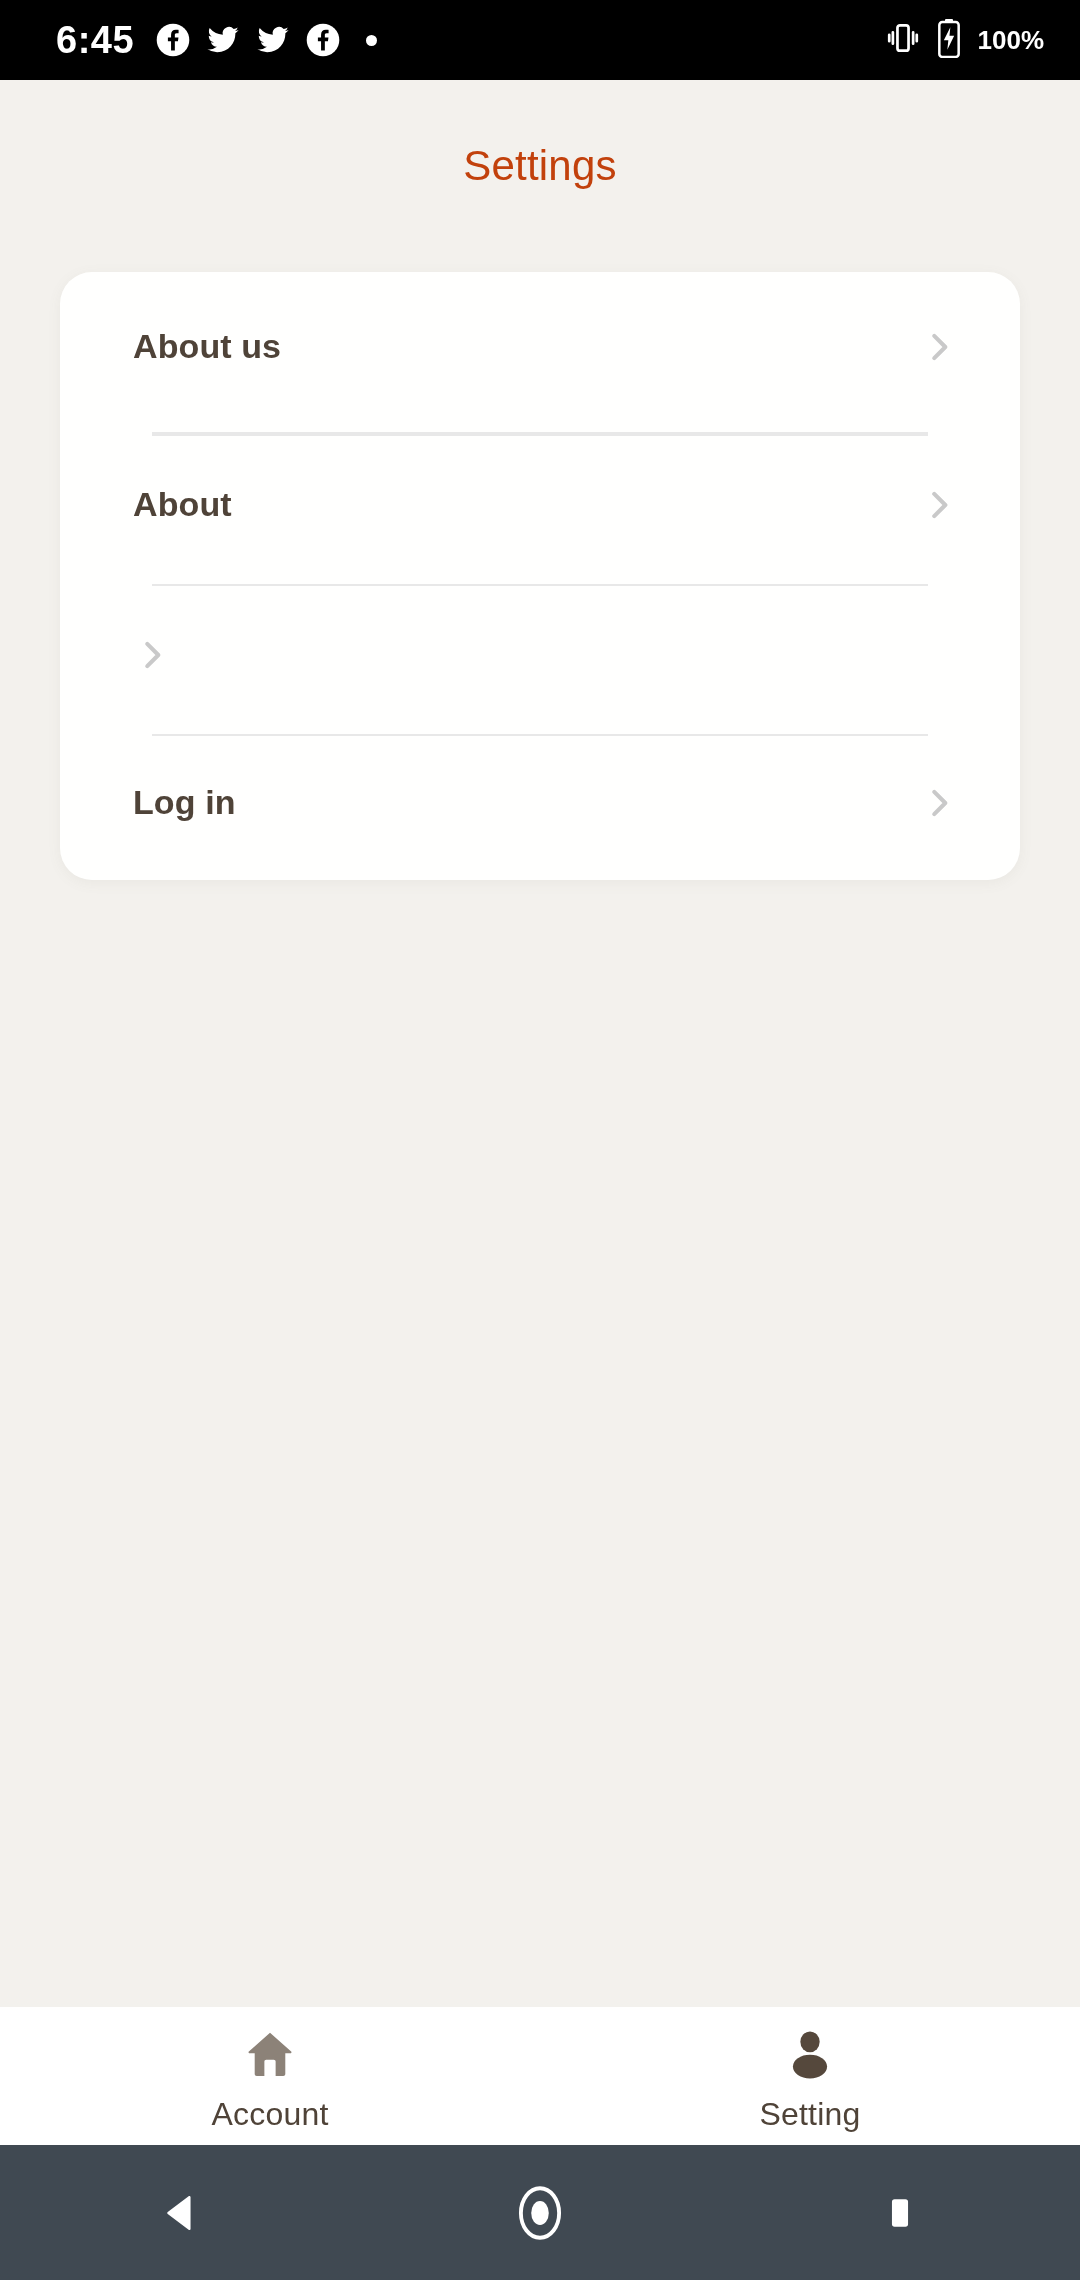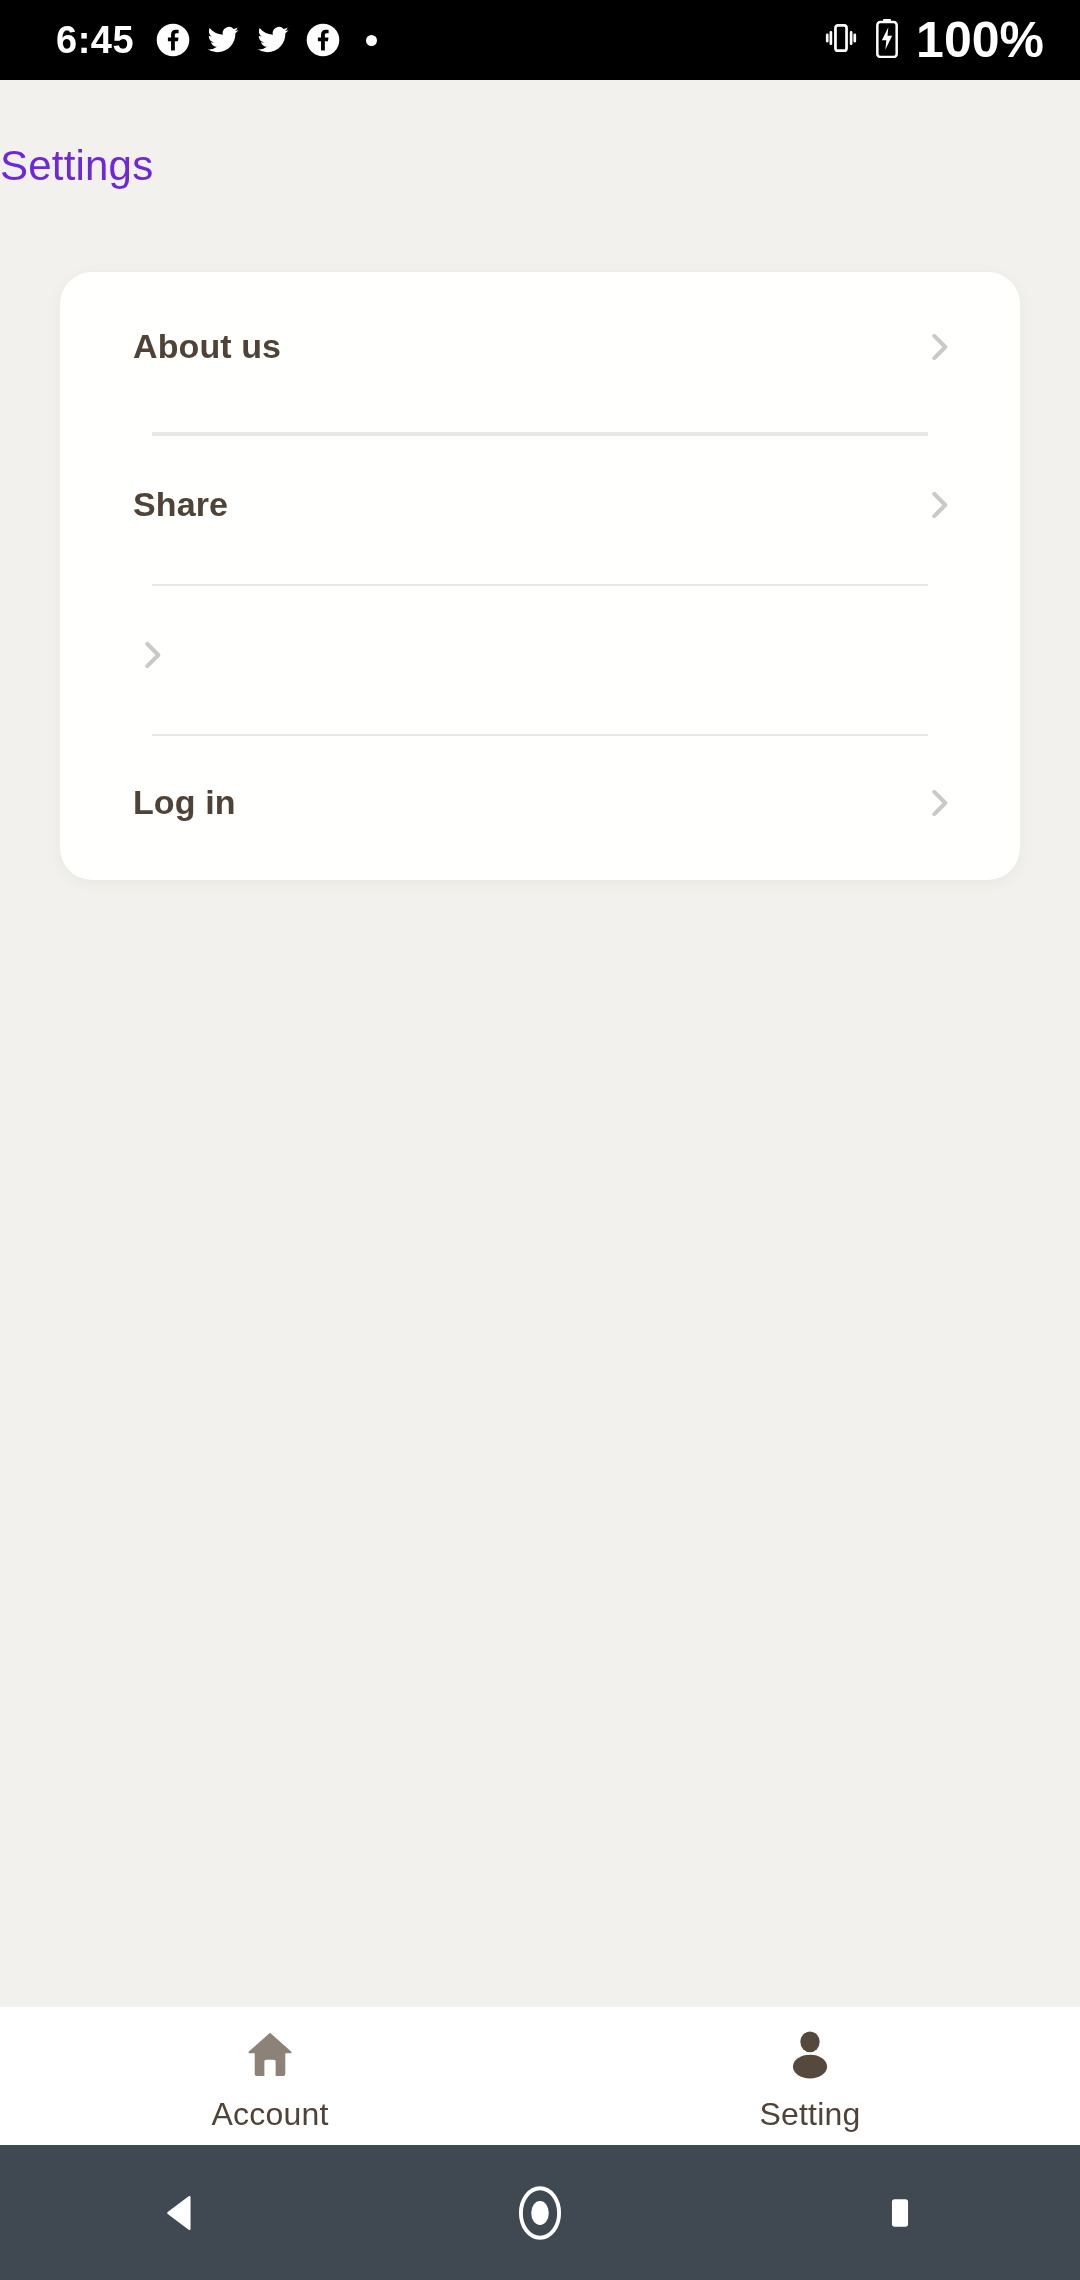--- a/index.html
+++ b/index.html
@@ -51,39 +51,40 @@
     background: #ffffff;
     margin-left: 10px;
   }
   .status-spacer { flex: 1 1 auto; }
   .status-right {
     display: flex;
     align-items: center;
     gap: 14px;
   }
   .status-battery-text {
-    font-size: 50px;
+    font-size: 26px;
     font-weight: 700;
     line-height: 1;
     margin-left: 2px;
   }
 
   
   .app-body {
     flex: 1 1 auto;
     position: relative;
     background: #f3f1ed;
     display: flex;
     flex-direction: column;
   }
 
   .page-title {
+    text-align: center;
     font-size: 42px;
     font-weight: 400;
-    color: #6d28d9;
+    color: #c2410c;
     margin-top: 62px;
     letter-spacing: 0.2px;
   }
 
   .settings-card {
     margin: 82px 60px 0 60px;
     background: #fffffe;
     border-radius: 32px;
     box-shadow: 0 3px 14px rgba(120,110,95,0.07);
     padding: 0 0;
@@ -231,21 +232,21 @@
           <svg width="38" height="38" viewBox="0 0 24 24" fill="none">
             <path d="M9 5l7 7-7 7" stroke="#c9c9c9" stroke-width="2.6" stroke-linecap="round" stroke-linejoin="round"></path>
           </svg>
         </span>
       </div>
       <div class="divider"></div>
 
       <div class="divider"></div>
 
       <div class="settings-row">
-        <span class="settings-row-label">Share</span>
+        <span class="settings-row-label">About</span>
         <span class="chevron">
           <svg width="38" height="38" viewBox="0 0 24 24" fill="none">
             <path d="M9 5l7 7-7 7" stroke="#c9c9c9" stroke-width="2.6" stroke-linecap="round" stroke-linejoin="round"></path>
           </svg>
         </span>
       </div>
       <div class="divider"></div>
 
       <div class="settings-row">
         <span class="chevron">

